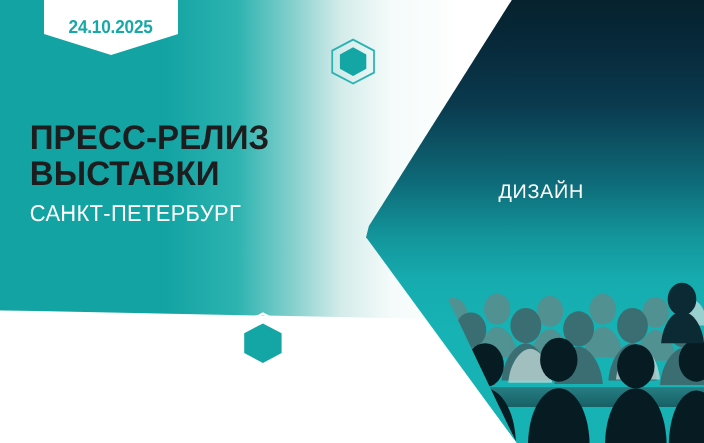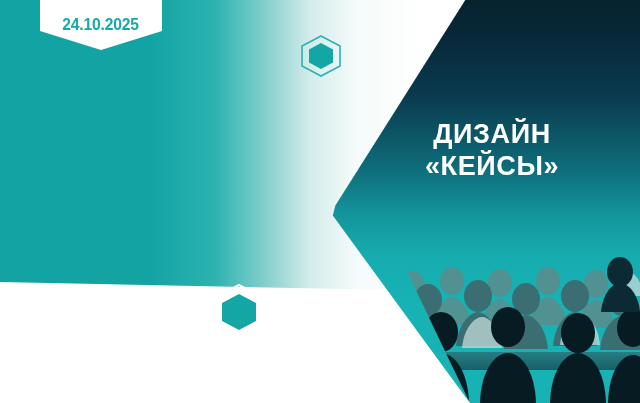--- a/index.html
+++ b/index.html
@@ -143,26 +143,27 @@
 
   
   .right-copy {
     position: absolute;
     left: 352px; top: 118px;
     width: 280px;
     text-align: center;
   }
   .hl-white {
     font-family: "Liberation Sans Narrow", "Liberation Sans", sans-serif;
-    font-size: 27px;
+    font-size: 18px;
     line-height: 32px;
-    font-weight: 700;
+    font-weight: 400;
     color: #ffffff;
     letter-spacing: 0.6px;
     white-space: nowrap;
+    margin-top: 40px;
   }
 
   
   .hex-wrap {
     position: absolute;
   }
   .hex-wrap svg { display: block; }
   #hex-top    { left: 298px; top: 34px; }
   #hex-bottom { left: 208px; top: 283px; }
 </style>
@@ -243,24 +244,28 @@
       </g>
     </svg>
   </div>
 
   <div class="wedge-white"></div>
 
   <div class="date-badge">
     <span class="date-text">24.10.2025</span>
   </div>
 
+  <div class="left-copy">
+    <div class="hl-dark">ПРЕСС-РЕЛИЗ</div>
+    <div class="hl-dark">ВЫСТАВКИ</div>
+    <div class="hl-sub">САНКТ-ПЕТЕРБУРГ</div>
+  </div>
 
   <div class="right-copy">
     <div class="hl-white">ДИЗАЙН</div>
-    <div class="hl-white">«КЕЙСЫ»</div>
   </div>
 
   <div class="hex-wrap" id="hex-top">
     <svg width="46" height="44" viewBox="0 0 46 44" xmlns="http://www.w3.org/2000/svg">
       <polygon points="23,2 42,12 42,32 23,42 4,32 4,12" fill="none" stroke="#2bb3b3" stroke-width="1.6"></polygon>
       <polygon points="23,9 35,15.5 35,28.5 23,35 11,28.5 11,15.5" fill="#14a5a5"></polygon>
     </svg>
   </div>
 
   <div class="hex-wrap" id="hex-bottom">

